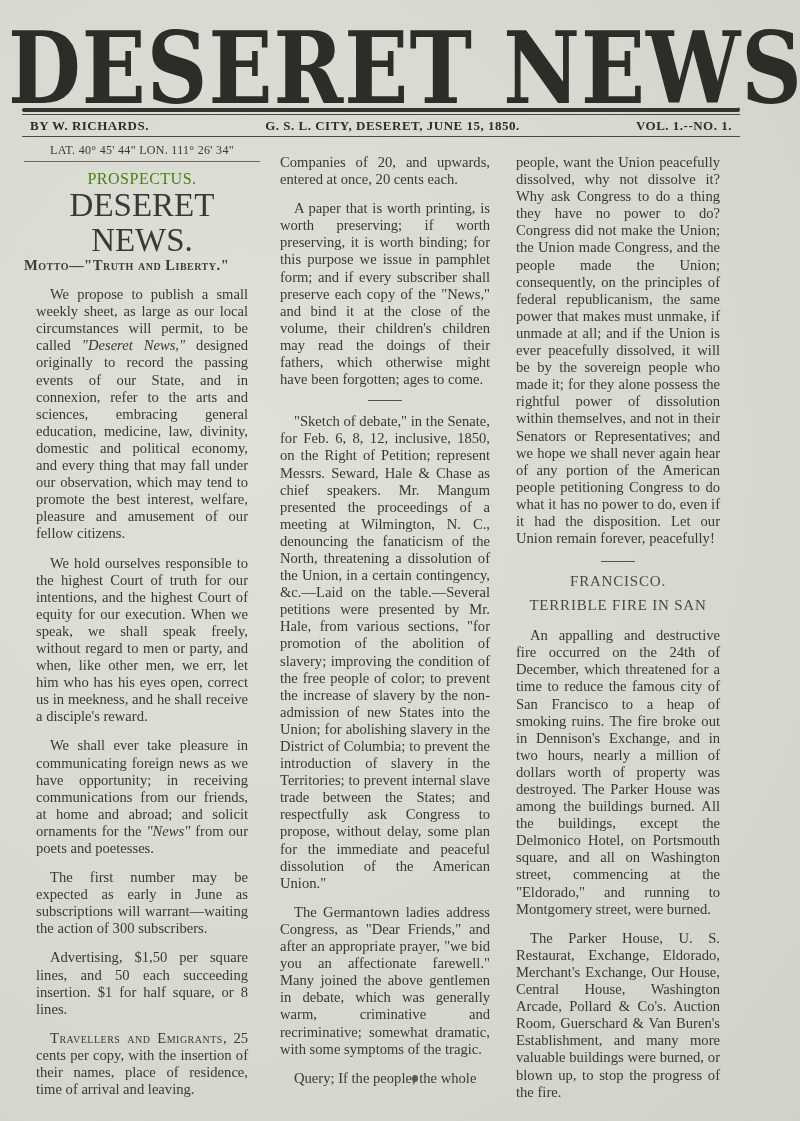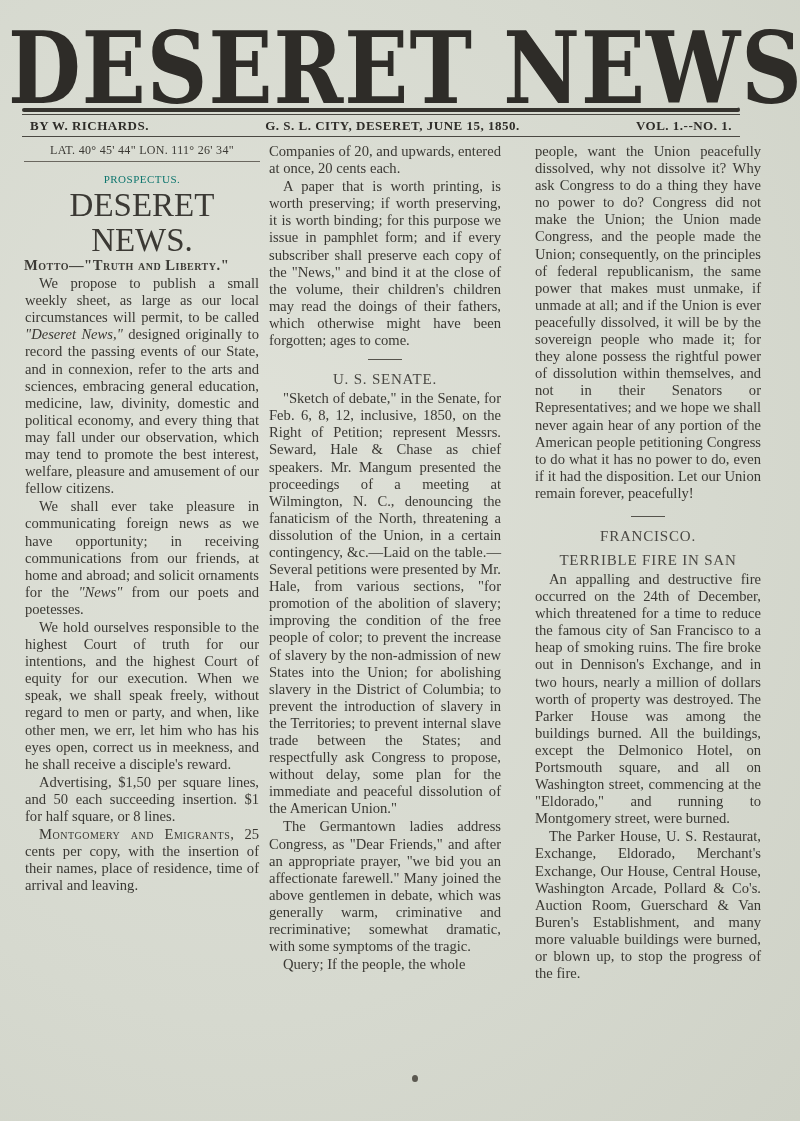--- a/index.html
+++ b/index.html
@@ -40,25 +40,25 @@
     white-space: nowrap;
   }
   .dateline span { padding: 0 8px; }
   .col {
     position: absolute; top: 142px;
     font-size: 14.6px; line-height: 17.1px; text-align: justify;
     color: #3a3833;
   }
   .col1 { left: 24px; width: 236px; }
   .col2 { left: 268px; width: 234px; }
-  .col3 { left: 534px; width: 228px; }
-  .col p { margin: 1px; text-indent: 14px; }
+  .col3 { left: 504px; width: 228px; }
+  .col p { margin: 12px; text-indent: 14px; }
   .col p.noindent { text-indent: 0; }
   .latlon { font-size: 12px; letter-spacing: 0.3px; text-align: center; line-height: 16px; margin-bottom: 2px; border-bottom: 1px solid #6a675f; padding-bottom: 3px; white-space: nowrap; }
-  .h-prospectus { text-align: center; font-size: 11px; letter-spacing: 0.5px; margin-top: 8px; line-height: 18px; color: #0f766e; }
+  .h-prospectus { text-align: center; font-size: 16px; letter-spacing: 0.5px; margin-top: 8px; line-height: 18px; color: #4d7c0f; }
   .h-deseret { text-align: center; font-size: 33px; line-height: 34px; transform: scaleY(1.05); color: #3b3934; letter-spacing: 0; font-family: "Liberation Serif", serif; }
   .motto { font-size: 14.6px; line-height: 17.1px; margin-top: 1px; font-weight: bold; color: #3d3b36; white-space: nowrap;}
   .sc { font-variant: small-caps; letter-spacing: 0.5px; }
   .section-head { text-align: center; font-size: 15px; letter-spacing: 0.8px; color: #4a4843; line-height: 20px; }
   .short-rule { width: 34px; height: 1px; background: #55534c; margin: 10px auto 9px auto; }
   em { font-style: italic; }
   .spot { position: absolute; border-radius: 50%; background: #5b5850; }
 </style>
 </head>
 <body>
@@ -76,31 +76,31 @@
   <span>VOL. 1.--NO. 1.</span>
 </div>
 <div class="rule-thin" style="top:136px;width:718px;"></div>
 
 <div class="col col1">
   <div class="latlon">LAT. 40° 45' 44"   LON. 111° 26' 34"</div>
   <div class="h-prospectus">PROSPECTUS.</div>
   <div class="h-deseret">DESERET NEWS.</div>
   <div class="motto"><span class="sc">Motto—</span><span class="sc">"Truth and Liberty."</span></div>
   <p><span>We propose to publish a small weekly sheet, as large as our local circumstances will permit, to be called</span> <em>"Deseret News,"</em> <span>designed originally to record the passing events of our State, and in connexion, refer to the arts and sciences, embracing general education, medicine, law, divinity, domestic and political economy, and every thing that may fall under our observation, which may tend to promote the best interest, welfare, pleasure and amusement of our fellow citizens.</span></p>
+  <p>We hold ourselves responsible to the highest Court of truth for our intentions, and the highest Court of equity for our execution. When we speak, we shall speak freely, without regard to men or party, and when, like other men, we err, let him who has his eyes open, correct us in meekness, and he shall receive a disciple's reward.</p>
   <p><span>We shall ever take pleasure in communicating foreign news as we have opportunity; in receiving communications from our friends, at home and abroad; and solicit ornaments for the</span> <em>"News"</em> <span>from our poets and poetesses.</span></p>
-  <p>We hold ourselves responsible to the highest Court of truth for our intentions, and the highest Court of equity for our execution. When we speak, we shall speak freely, without regard to men or party, and when, like other men, we err, let him who has his eyes open, correct us in meekness, and he shall receive a disciple's reward.</p>
+  <p>The first number may be expected as early in June as subscriptions will warrant—waiting the action of 300 subscribers.</p>
   <p>Advertising, $1,50 per square lines, and 50 each succeeding insertion. $1 for half square, or 8 lines.</p>
-  <p><span class="sc">Montgomery and Emigrants,</span> <span>25 cents per copy, with the insertion of their names, place of residence, time of arrival and leaving.</span></p>
+  <p><span class="sc">Travellers and Emigrants,</span> <span>25 cents per copy, with the insertion of their names, place of residence, time of arrival and leaving.</span></p>
 </div>
 
 <div class="col col2">
   <p class="noindent">Companies of 20, and upwards, entered at once, 20 cents each.</p>
   <p>A paper that is worth printing, is worth preserving; if worth preserving, it is worth binding; for this purpose we issue in pamphlet form; and if every subscriber shall preserve each copy of the "News," and bind it at the close of the volume, their children's children may read the doings of their fathers, which otherwise might have been forgotten; ages to come.</p>
   <div class="short-rule"></div>
-  <div class="section-head">U. S. SENATE.</div>
   <p>"Sketch of debate," in the Senate, for Feb. 6, 8, 12, inclusive, 1850, on the Right of Petition; represent Messrs. Seward, Hale &amp; Chase as chief speakers. Mr. Mangum presented the proceedings of a meeting at Wilmington, N. C., denouncing the fanaticism of the North, threatening a dissolution of the Union, in a certain contingency, &amp;c.—Laid on the table.—Several petitions were presented by Mr. Hale, from various sections, "for promotion of the abolition of slavery; improving the condition of the free people of color; to prevent the increase of slavery by the non-admission of new States into the Union; for abolishing slavery in the District of Columbia; to prevent the introduction of slavery in the Territories; to prevent internal slave trade between the States; and respectfully ask Congress to propose, without delay, some plan for the immediate and peaceful dissolution of the American Union."</p>
   <p>The Germantown ladies address Congress, as "Dear Friends," and after an appropriate prayer, "we bid you an affectionate farewell." Many joined the above gentlemen in debate, which was generally warm, criminative and recriminative; somewhat dramatic, with some symptoms of the tragic.</p>
   <p>Query; If the people, the whole</p>
 </div>
 
 <div class="col col3">
   <p class="noindent">people, want the Union peacefully dissolved, why not dissolve it? Why ask Congress to do a thing they have no power to do? Congress did not make the Union; the Union made Congress, and the people made the Union; consequently, on the principles of federal republicanism, the same power that makes must unmake, if unmade at all; and if the Union is ever peacefully dissolved, it will be by the sovereign people who made it; for they alone possess the rightful power of dissolution within themselves, and not in their Senators or Representatives; and we hope we shall never again hear of any portion of the American people petitioning Congress to do what it has no power to do, even if it had the disposition. Let our Union remain forever, peacefully!</p>
   <div class="short-rule" style="margin-top:14px;"></div>
   <div class="section-head" style="margin-bottom:4px;">FRANCISCO.</div>
   <div class="section-head">TERRIBLE FIRE IN SAN</div>

